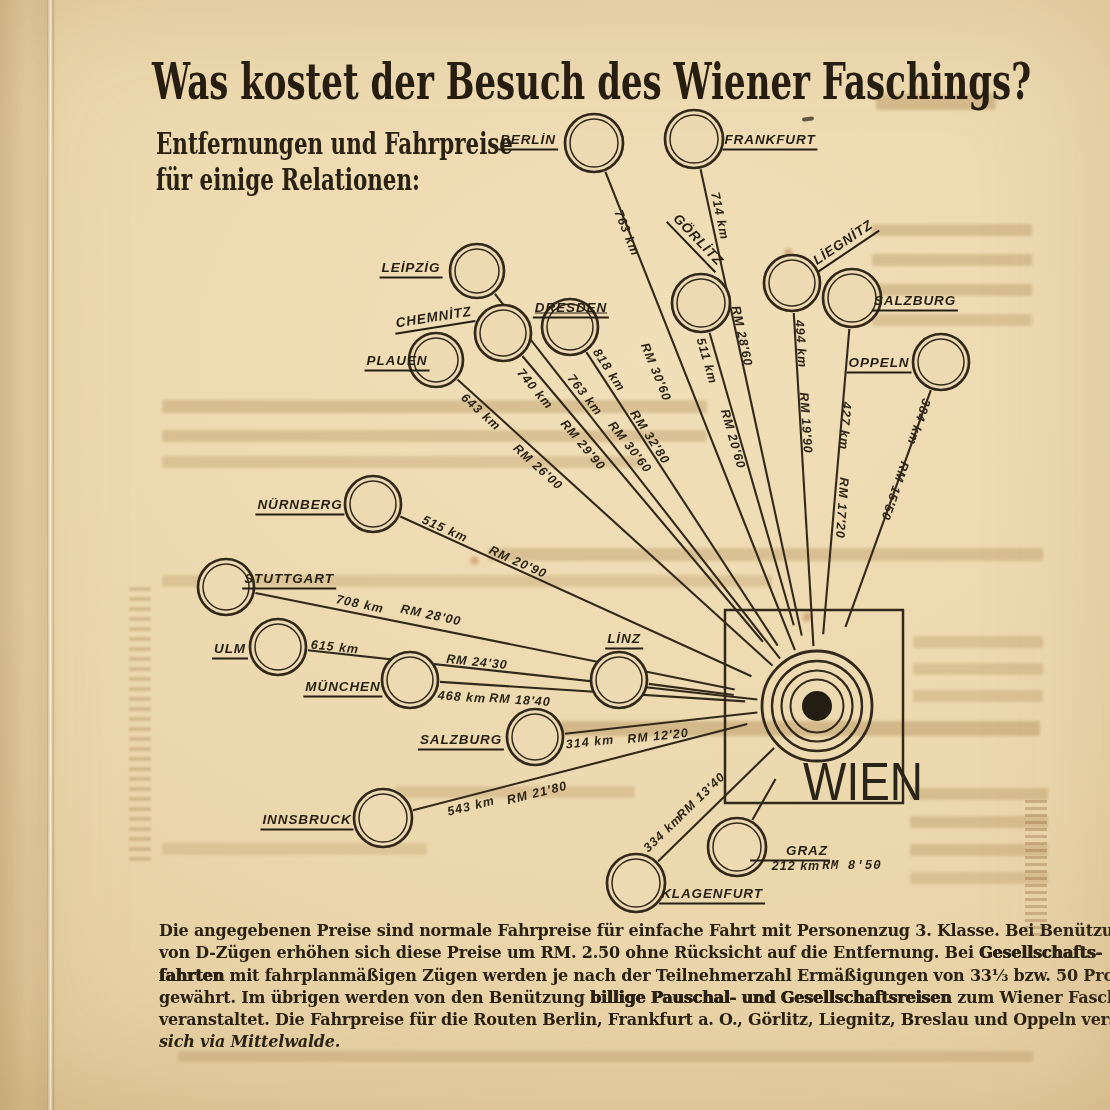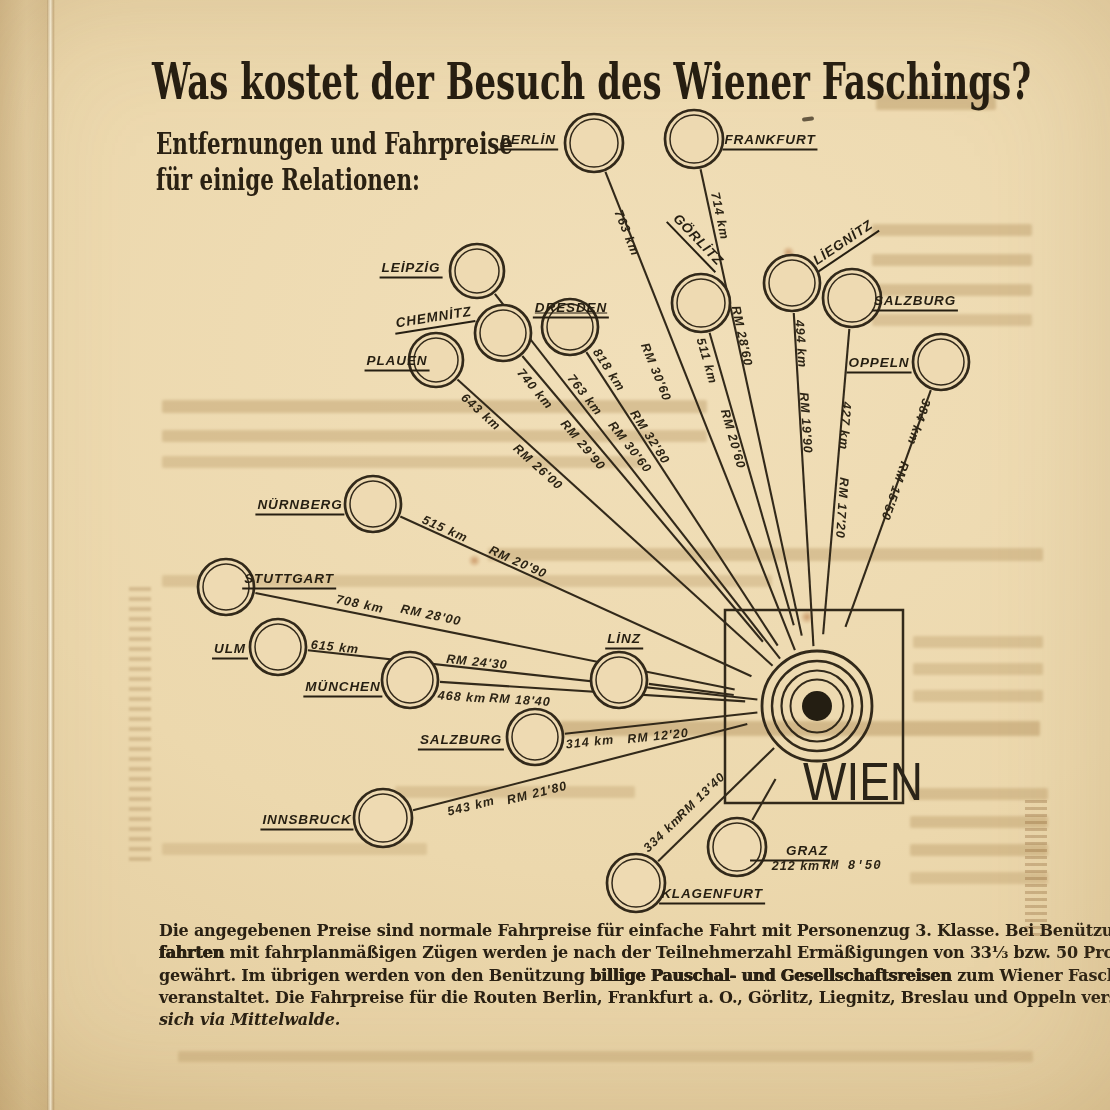--- a/index.html
+++ b/index.html
@@ -210,20 +210,21 @@
       <div class="city-label" style="left: 790px; top: 852px; transform: translate(-50%, -50%) rotate(0deg); padding-left: 36px;">GRAZ</div>
       <div class="line-label" style="left: 796px; top: 866px; transform: translate(-50%, -50%) rotate(0deg);">212 km</div>
       <div class="line-label" style="left: 852px; top: 866px; transform: translate(-50%, -50%) rotate(0deg); font-family: Liberation Mono, monospace;">RM 8'50</div>
       <div class="city-label" style="left: 712px; top: 895px; transform: translate(-50%, -50%) rotate(0deg);">KLAGENFURT</div>
       <div class="line-label" style="left: 663px; top: 833px; transform: translate(-50%, -50%) rotate(-44deg);">334 km</div>
       <div class="line-label" style="left: 701px; top: 796px; transform: translate(-50%, -50%) rotate(-44deg);">RM 13'40</div>
     </div>
 
   <div id="footnote" class="abs">
       <div class="ln"><span>Die angegebenen Preise sind normale Fahrpreise für einfache Fahrt mit Personenzug 3. Klasse. Bei Benützung</span></div>
+      <div class="ln"><span>von D-Zügen erhöhen sich diese Preise um RM. 2.50 ohne Rücksicht auf die Entfernung. Bei </span><span class="b">Gesellschafts-</span></div>
       <div class="ln"><span class="b">fahrten</span><span> mit fahrplanmäßigen Zügen werden je nach der Teilnehmerzahl Ermäßigungen von 33⅓ bzw. 50 Prozent</span></div>
       <div class="ln"><span>gewährt. Im übrigen werden von den Benützung </span><span class="b">billige Pauschal- und Gesellschaftsreisen</span><span> zum Wiener Fasching</span></div>
       <div class="ln"><span>veranstaltet. Die Fahrpreise für die Routen Berlin, Frankfurt a. O., Görlitz, Liegnitz, Breslau und Oppeln verstehen</span></div>
       <div class="ln center"><span>sich via Mittelwalde.</span></div>
     </div>
 
   <div id="vignette"></div>
 </div>
 
 </body></html>

